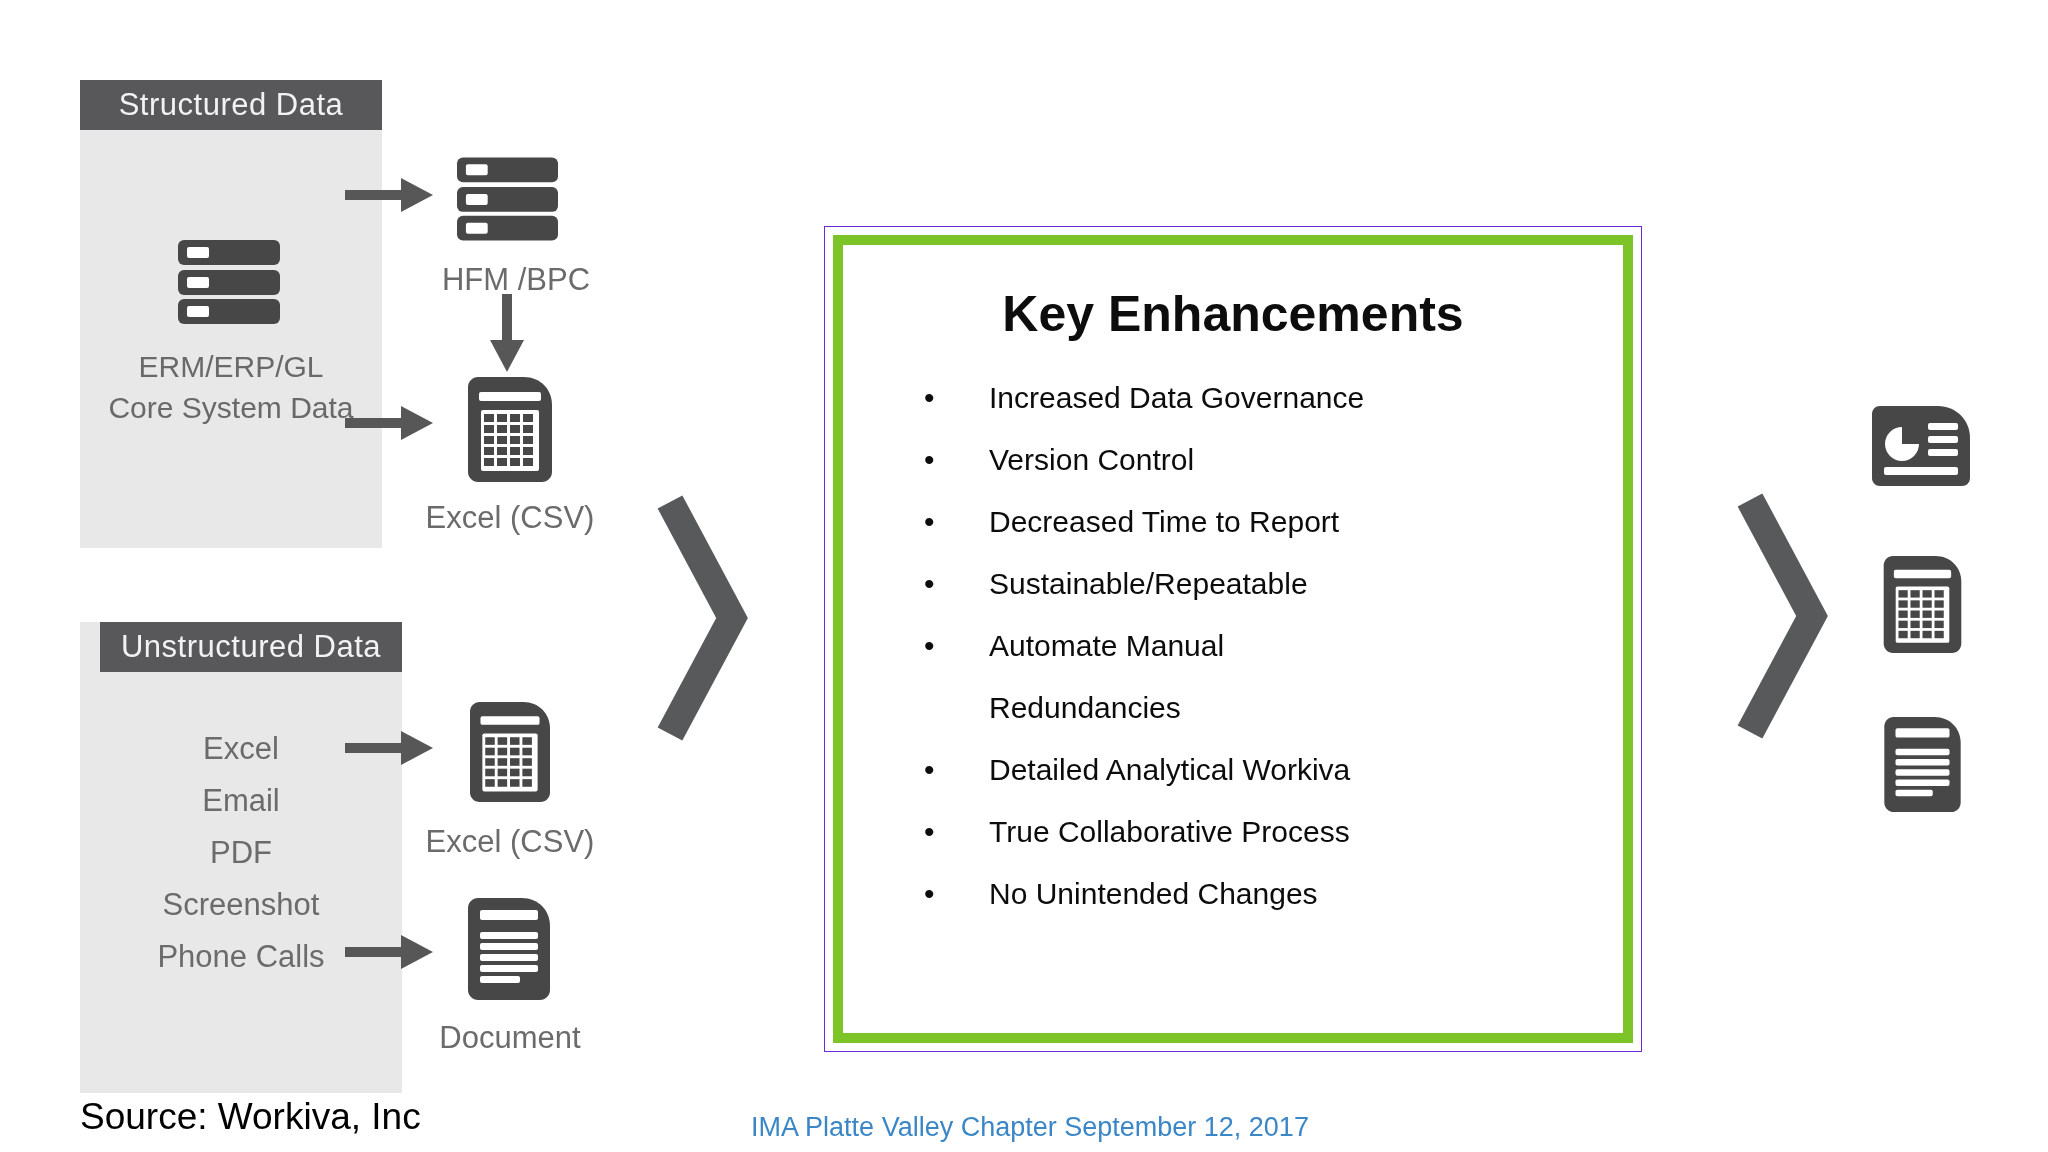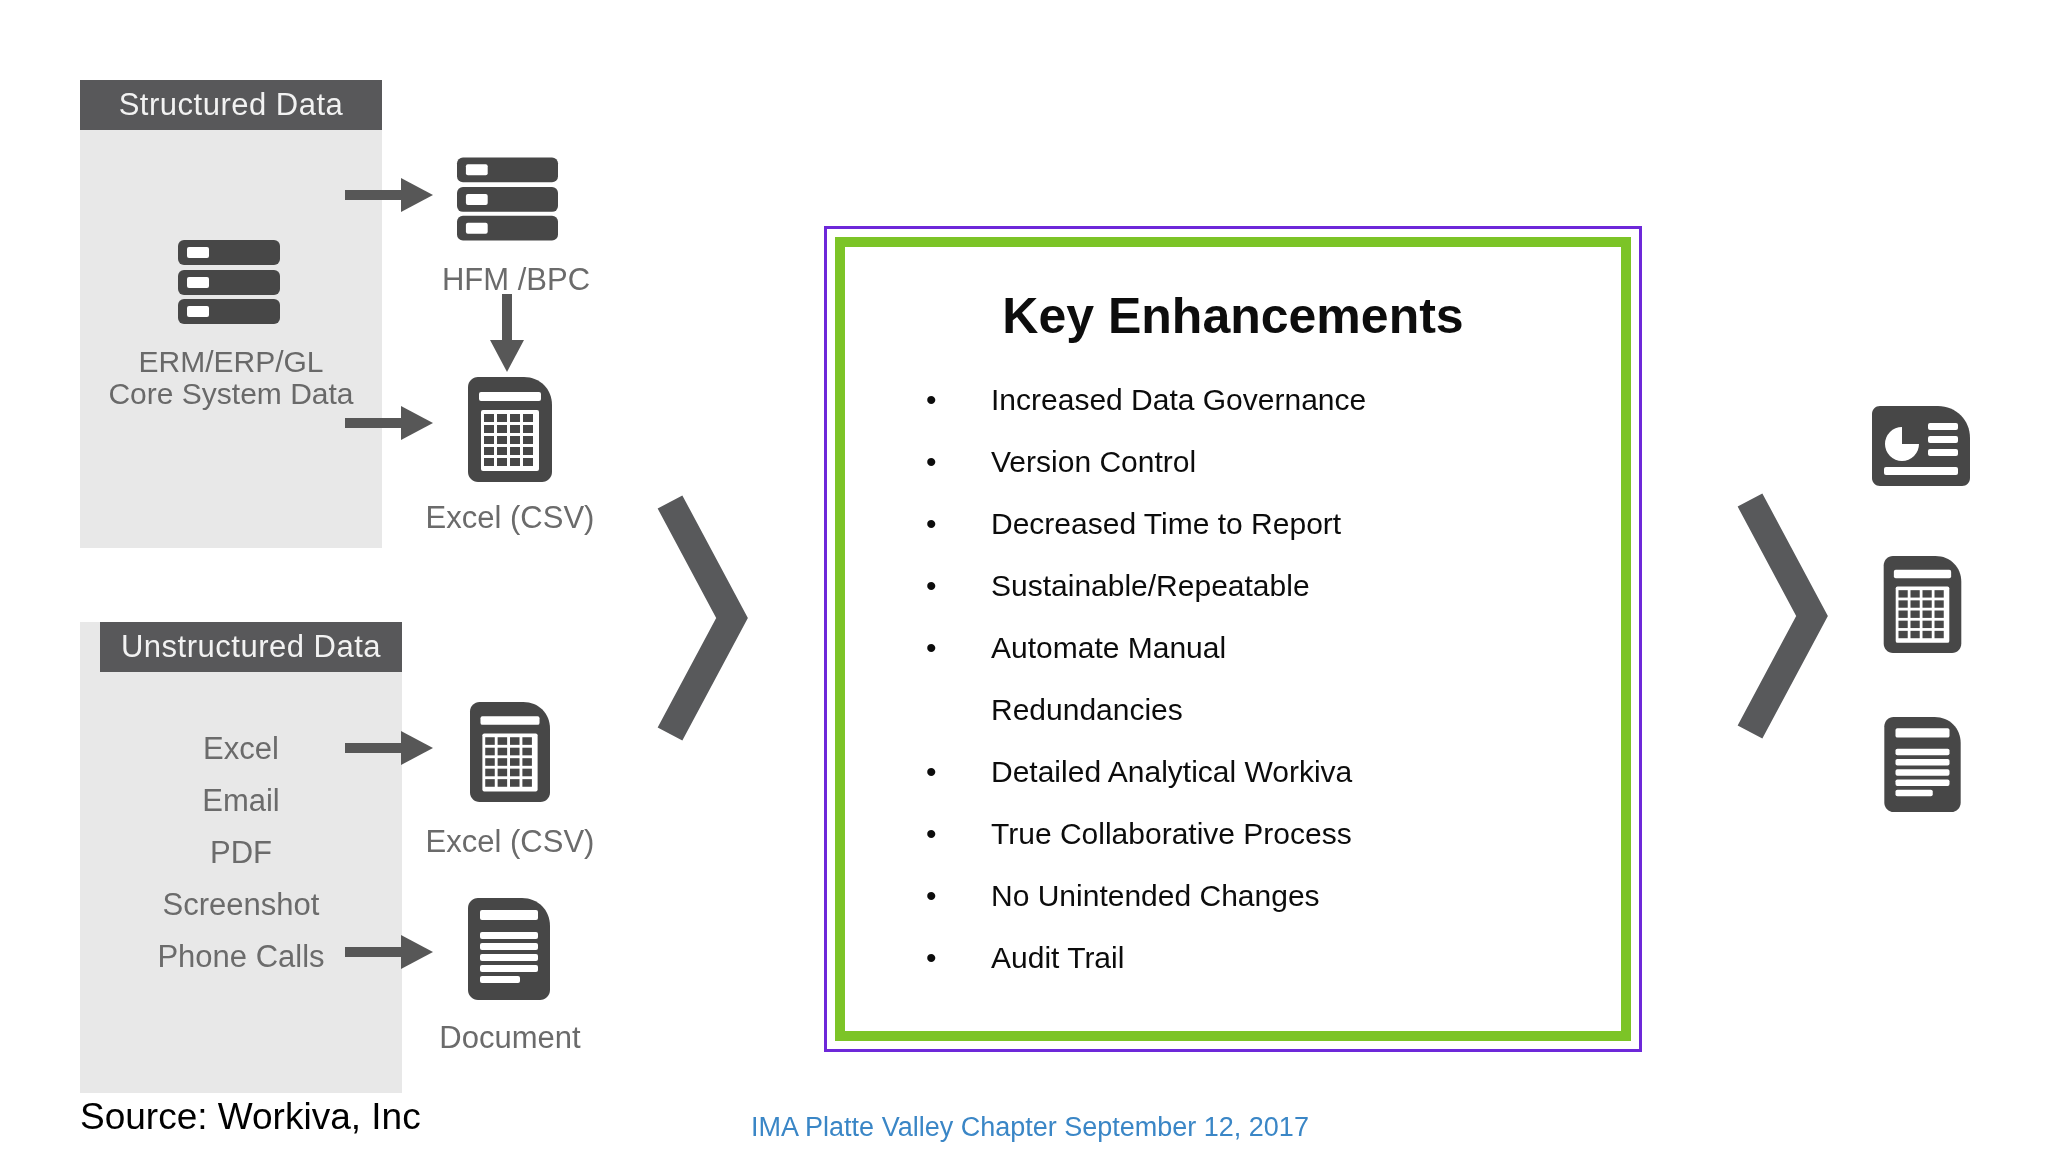--- a/index.html
+++ b/index.html
@@ -7,33 +7,33 @@
        font-family:"Liberation Sans","DejaVu Sans",sans-serif;overflow:hidden;}
 
   
   .data-box{position:absolute;left:80px;width:302px;background:#e8e8e8;}
   .data-box .hdr{height:50px;background:#58585a;color:#f2f2f2;font-size:31px;font-weight:300;
                  display:flex;align-items:center;justify-content:center;letter-spacing:.5px;}
   #structured-box{top:80px;height:468px;}
   #unstructured-box{top:622px;height:471px;padding-left:20px;}
   #server-icon-main{position:absolute;left:98px;top:160px;}
   .erm-label{position:absolute;top:266px;left:0;width:100%;text-align:center;color:#696969;
-             font-size:30px;line-height:32px;font-weight:300;white-space:pre-line;}
+             font-size:30px;line-height:41px;font-weight:300;white-space:pre-line;}
   .u-list{position:absolute;top:101px;left:0;width:100%;margin:0;padding:0;list-style:none;
           text-align:center;color:#6b6b6b;font-size:31px;font-weight:300;}
   .u-list li{line-height:52px;}
 
   .icon-label{position:absolute;width:200px;text-align:center;color:#6b6b6b;
               font-size:31px;font-weight:300;}
   .abs{position:absolute;}
   svg{display:block;overflow:visible;}
 
   
   #key-box{position:absolute;left:824px;top:226px;width:818px;height:826px;
-           border:3px solid #6d28d9;background:#ffffff;box-sizing:border-box;}
+           border:1px solid #6d28d9;background:#ffffff;box-sizing:border-box;}
   #key-box .green-frame{position:absolute;inset:8px;border:10px solid #7cc427;}
   #key-title{position:absolute;top:58px;left:0;width:100%;text-align:center;
              font-size:50px;font-weight:700;color:#0d0d0d;margin:0;}
   #key-list{position:absolute;left:97px;top:140px;width:660px;margin:0;padding:0;list-style:none;}
   #key-list li{position:relative;padding-left:67px;font-size:30px;line-height:62px;
                color:#0c0c0c;white-space:pre-line;}
   #key-list li::before{content:"•";position:absolute;left:2px;top:0;}
 
   
   #source-text{position:absolute;left:80px;top:1096px;font-size:37px;font-weight:300;color:#000000;}
@@ -230,21 +230,20 @@
 
       <li>Automate Manual
 Redundancies</li>
 
       <li>Detailed Analytical Workiva</li>
 
       <li>True Collaborative Process</li>
 
       <li>No Unintended Changes</li>
 
-      <li>Audit Trail</li>
     </ul>
 </div>
 
 <span class="abs" style="left:1872px;top:406px">
   <svg width="98" height="80" viewBox="0 0 98 80">
     <path fill="#474747" d="M8,0 H66 C84,0 98,14 98,32 V72 C98,76.5 94.5,80 90,80 H8 C3.5,80 0,76.5 0,72 V8 C0,3.5 3.5,0 8,0 Z"></path>
     <path d="M30,38 L30,21 A17,17 0 1 0 47,38 Z" fill="#ffffff"></path>
     <g fill="#ffffff">
       <rect x="56" y="17" width="30" height="7" rx="2"></rect>
       <rect x="56" y="30" width="30" height="7" rx="2"></rect>

